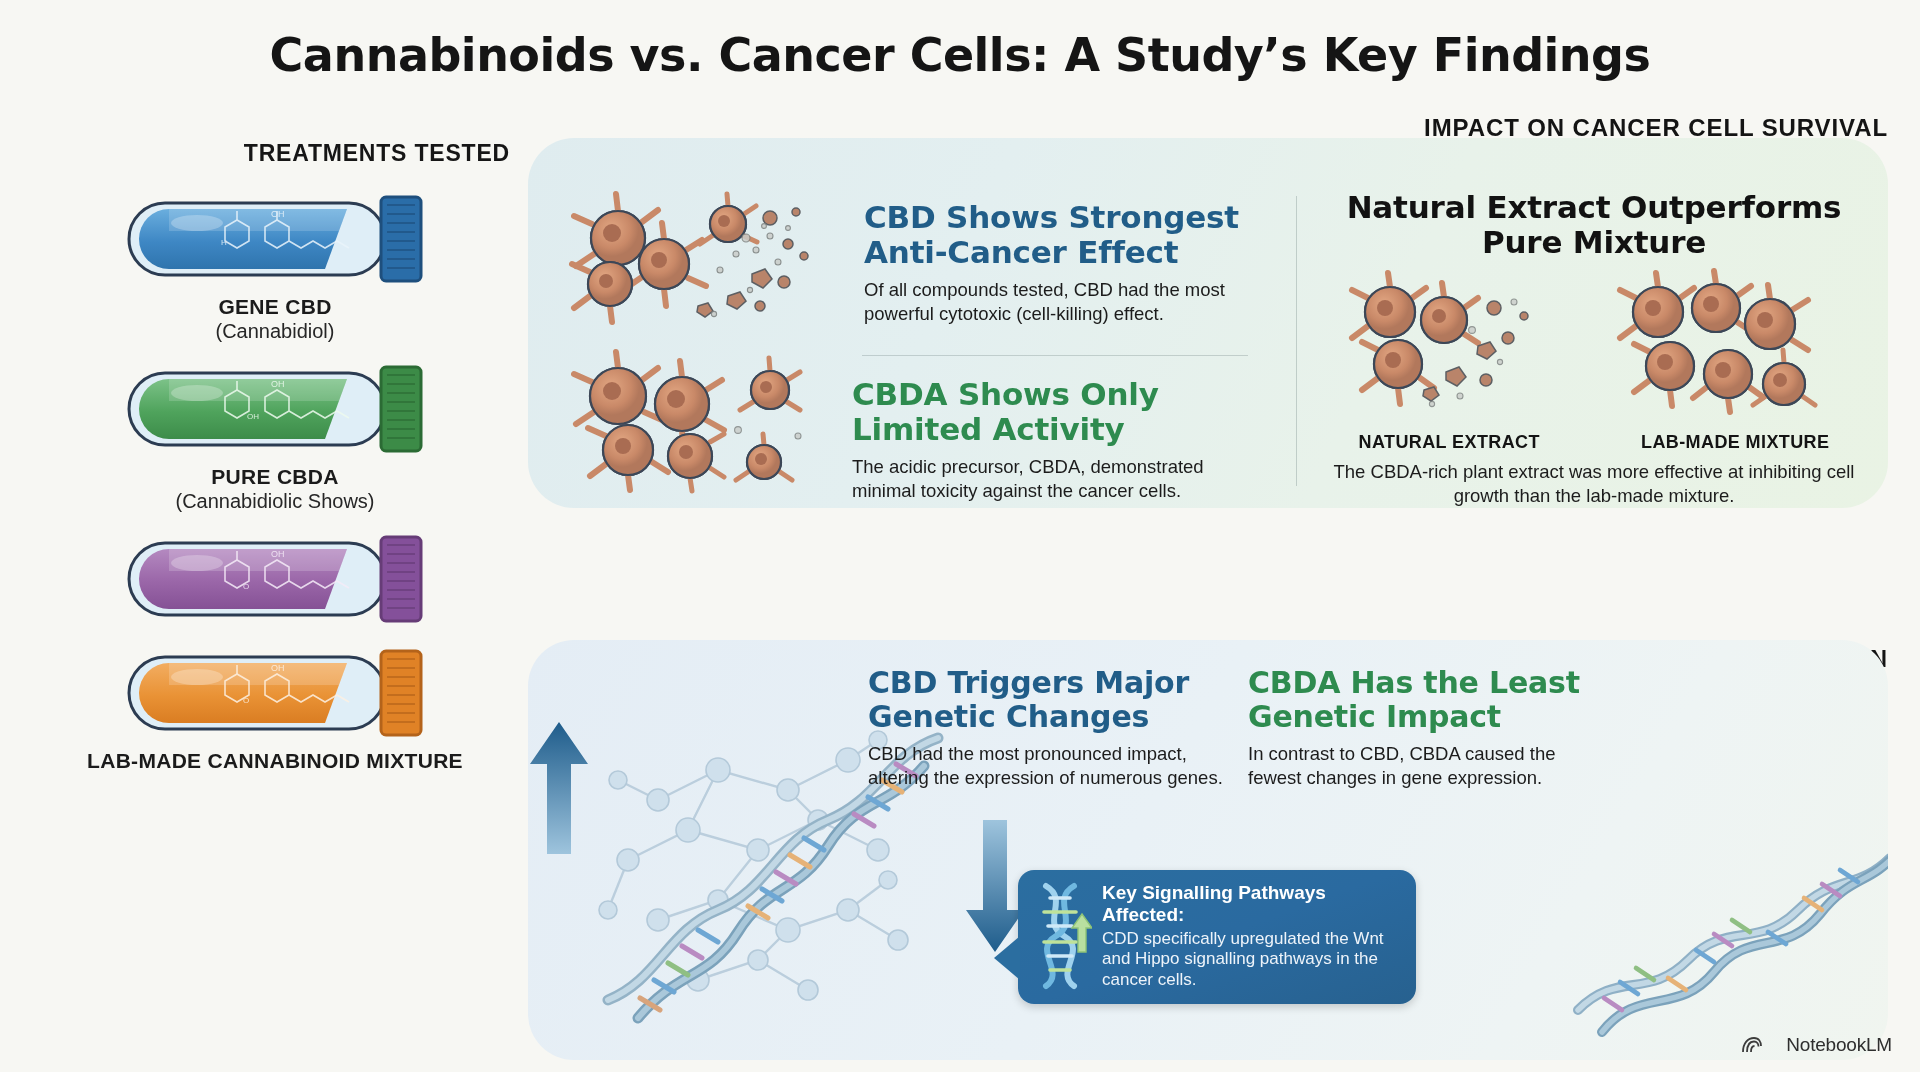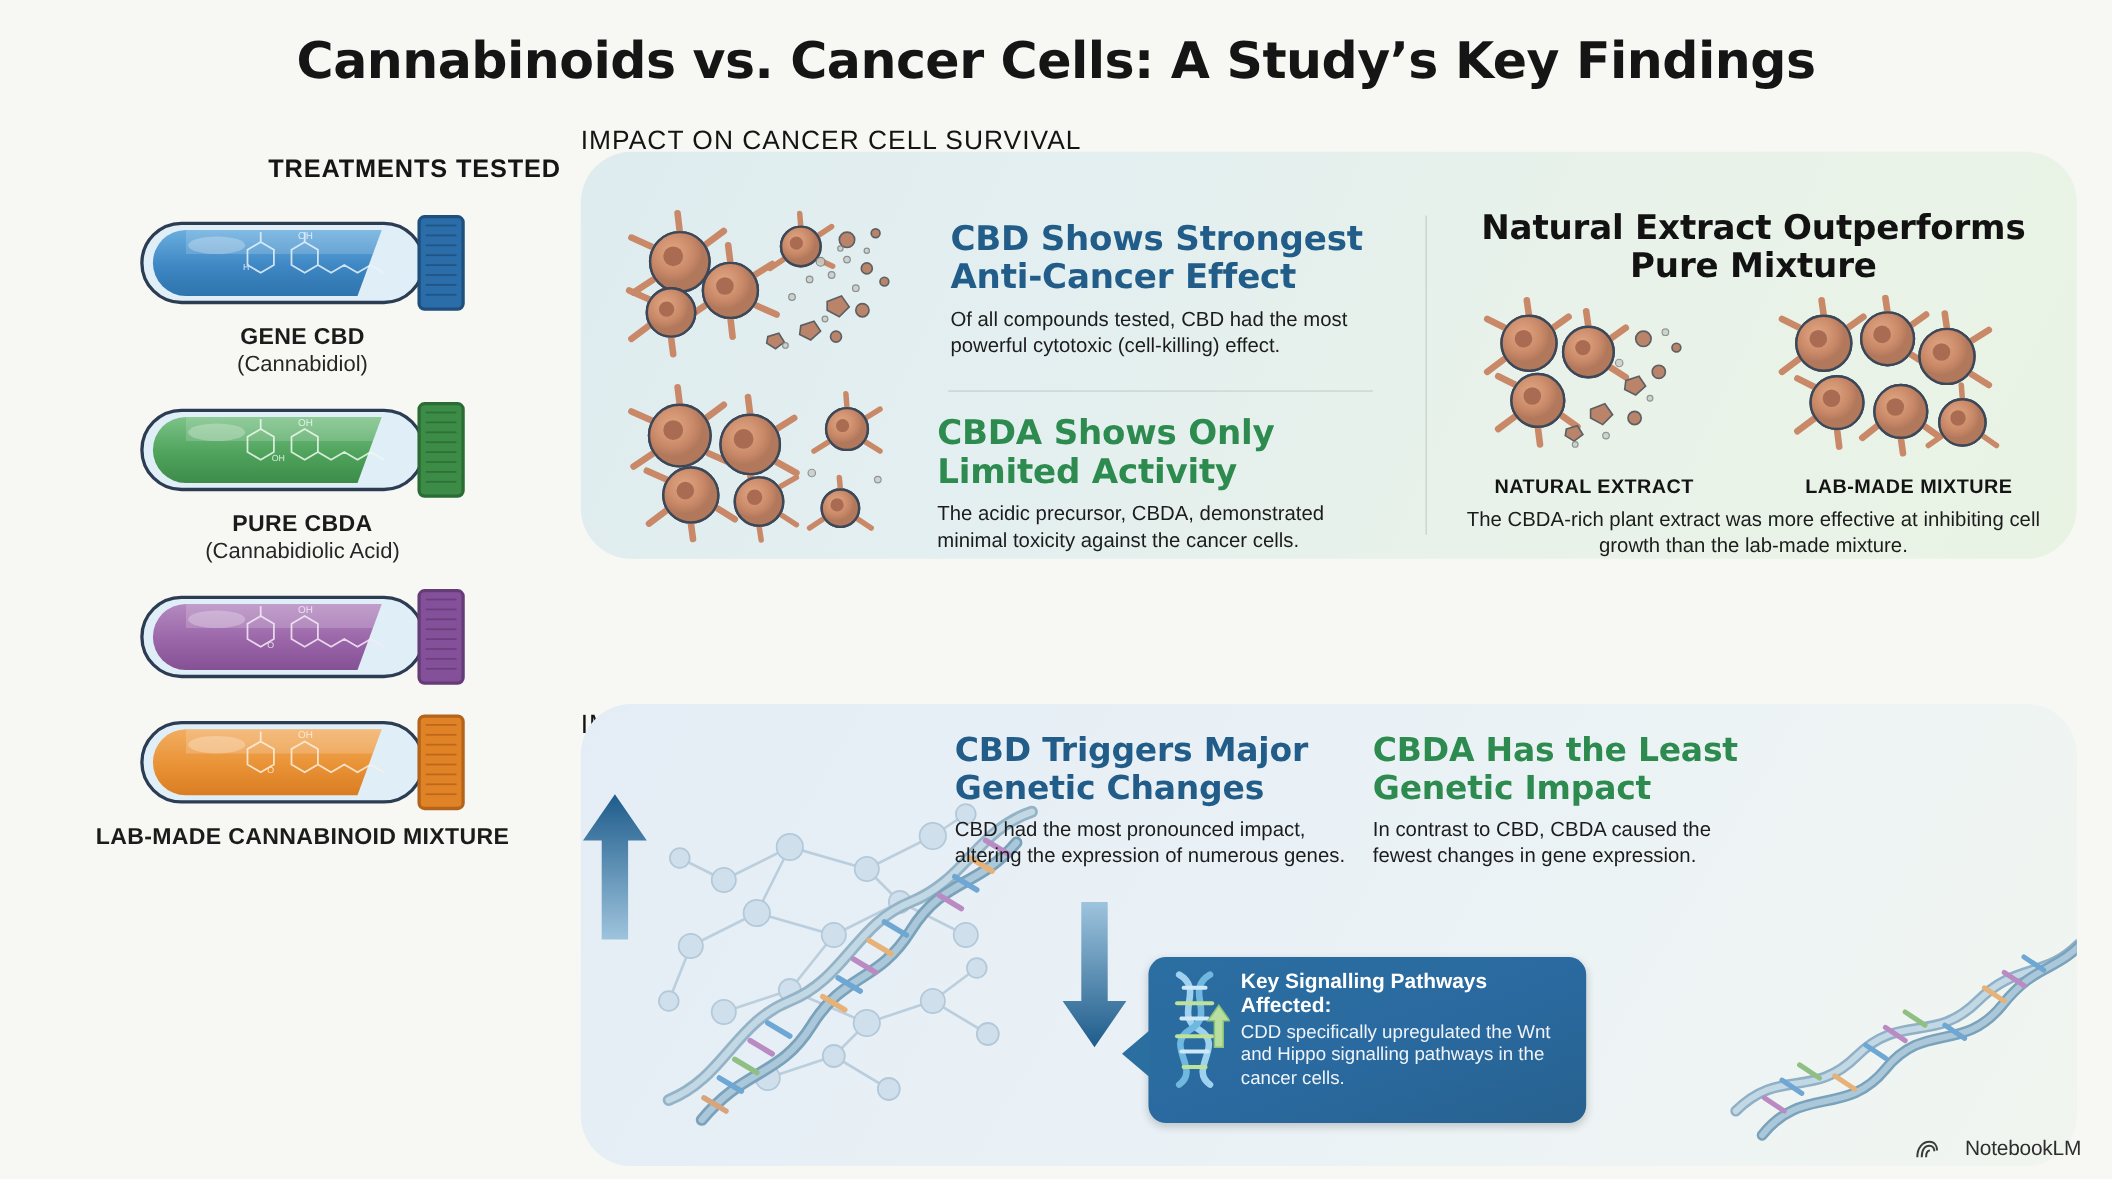--- a/index.html
+++ b/index.html
@@ -37,22 +37,22 @@
   .panel{position:absolute;border-radius:46px;overflow:hidden;}
   .panel-survival{
     left:528px;top:138px;width:1360px;height:370px;
     background:linear-gradient(115deg,#dfecef 0%,#e3eff0 32%,#e8f2ea 62%,#e9f3e4 100%);
   }
   .panel-gene{
     left:528px;top:640px;width:1360px;height:420px;
     background:linear-gradient(120deg,#e4edf5 0%,#e9f1f6 45%,#eef4f4 75%,#f0f5ef 100%);
   }
   .panel-heading{
-    position:absolute;left:0;width:100%;text-align:left;
-    font-size:24px;font-weight:normal;letter-spacing:0.9px;color:#141414;
+    position:absolute;left:0;width:100%;text-align:right;
+    font-size:24px;font-weight:bold;letter-spacing:0.9px;color:#141414;
   }
   #survival-heading{top:-12px;}
   #gene-heading{top:-10px;}
 
   .h-survival-pos{position:absolute;left:528px;top:126px;width:1360px;}
   .h-gene-pos{position:absolute;left:528px;top:655px;width:1360px;}
 
   
   .surv-left{position:absolute;left:0;top:34px;width:760px;height:336px;}
   .surv-right{position:absolute;left:772px;top:34px;width:588px;height:336px;}
@@ -88,23 +88,23 @@
     position:absolute;left:8px;top:288px;width:572px;text-align:center;
     font-size:18.5px;line-height:1.3;color:#1c1c1c;
   }
 
   
   #finding-cbd-gene{left:340px;top:26px;width:360px;}
   #finding-cbda-gene{left:720px;top:26px;width:360px;}
   #finding-cbd-gene h3,#finding-cbda-gene h3{font-size:30px;}
 
   .callout{
-    position:absolute;left:516px;top:230px;width:300px;
+    position:absolute;left:490px;top:230px;width:300px;
     background:linear-gradient(160deg,#2b6ea0 0%,#2a6aa0 50%,#27618f 100%);
-    border-radius:16px;color:#fff;padding:12px 14px 30px 84px;
+    border-radius:16px;color:#fff;padding:12px 14px 13px 84px;
     box-shadow:0 3px 8px rgba(0,0,0,.18);
   }
   .callout .ctitle{font-size:19px;font-weight:bold;line-height:1.15;margin-bottom:3px;}
   .callout .cbody{font-size:17px;line-height:1.22;color:#eef4fa;}
   .callout-arrow{
     position:absolute;left:-24px;top:66px;width:0;height:0;
     border-top:22px solid transparent;border-bottom:22px solid transparent;
     border-right:26px solid #2b6ea0;
   }
   .callout-dna{position:absolute;left:12px;top:12px;width:62px;height:108px;}
@@ -201,21 +201,21 @@
               <line x1="262" y1="41" x2="290" y2="41"></line>
             <line x1="262" y1="50" x2="290" y2="50"></line>
               <line x1="262" y1="59" x2="290" y2="59"></line>
             <line x1="262" y1="68" x2="290" y2="68"></line>
               <line x1="262" y1="77" x2="290" y2="77"></line>
           </g>
         </svg>
       </div>
       <div class="tube-labels">
         <div class="tube-name">PURE CBDA</div>
-        <div class="tube-sub">(Cannabidiolic Acid)</div>
+        <div class="tube-sub">(Cannabidiolic Shows)</div>
       </div>
     </div>
 
     <div class="tube-block">
       <div class="tube-wrap">
         <svg width="300" height="96" viewBox="0 0 300 96">
           <defs>
             <linearGradient id="liq3" x1="0" y1="0" x2="0" y2="1">
               <stop offset="0%" stop-color="#b489c0"></stop>
                 <stop offset="55%" stop-color="#9a66a8"></stop>

